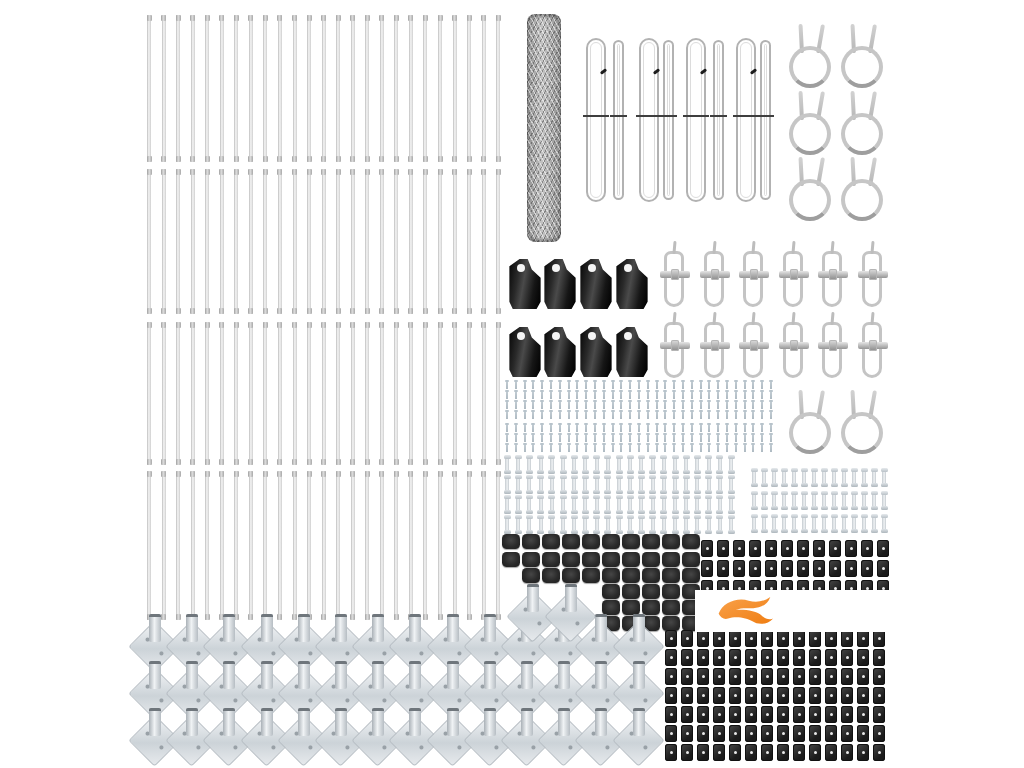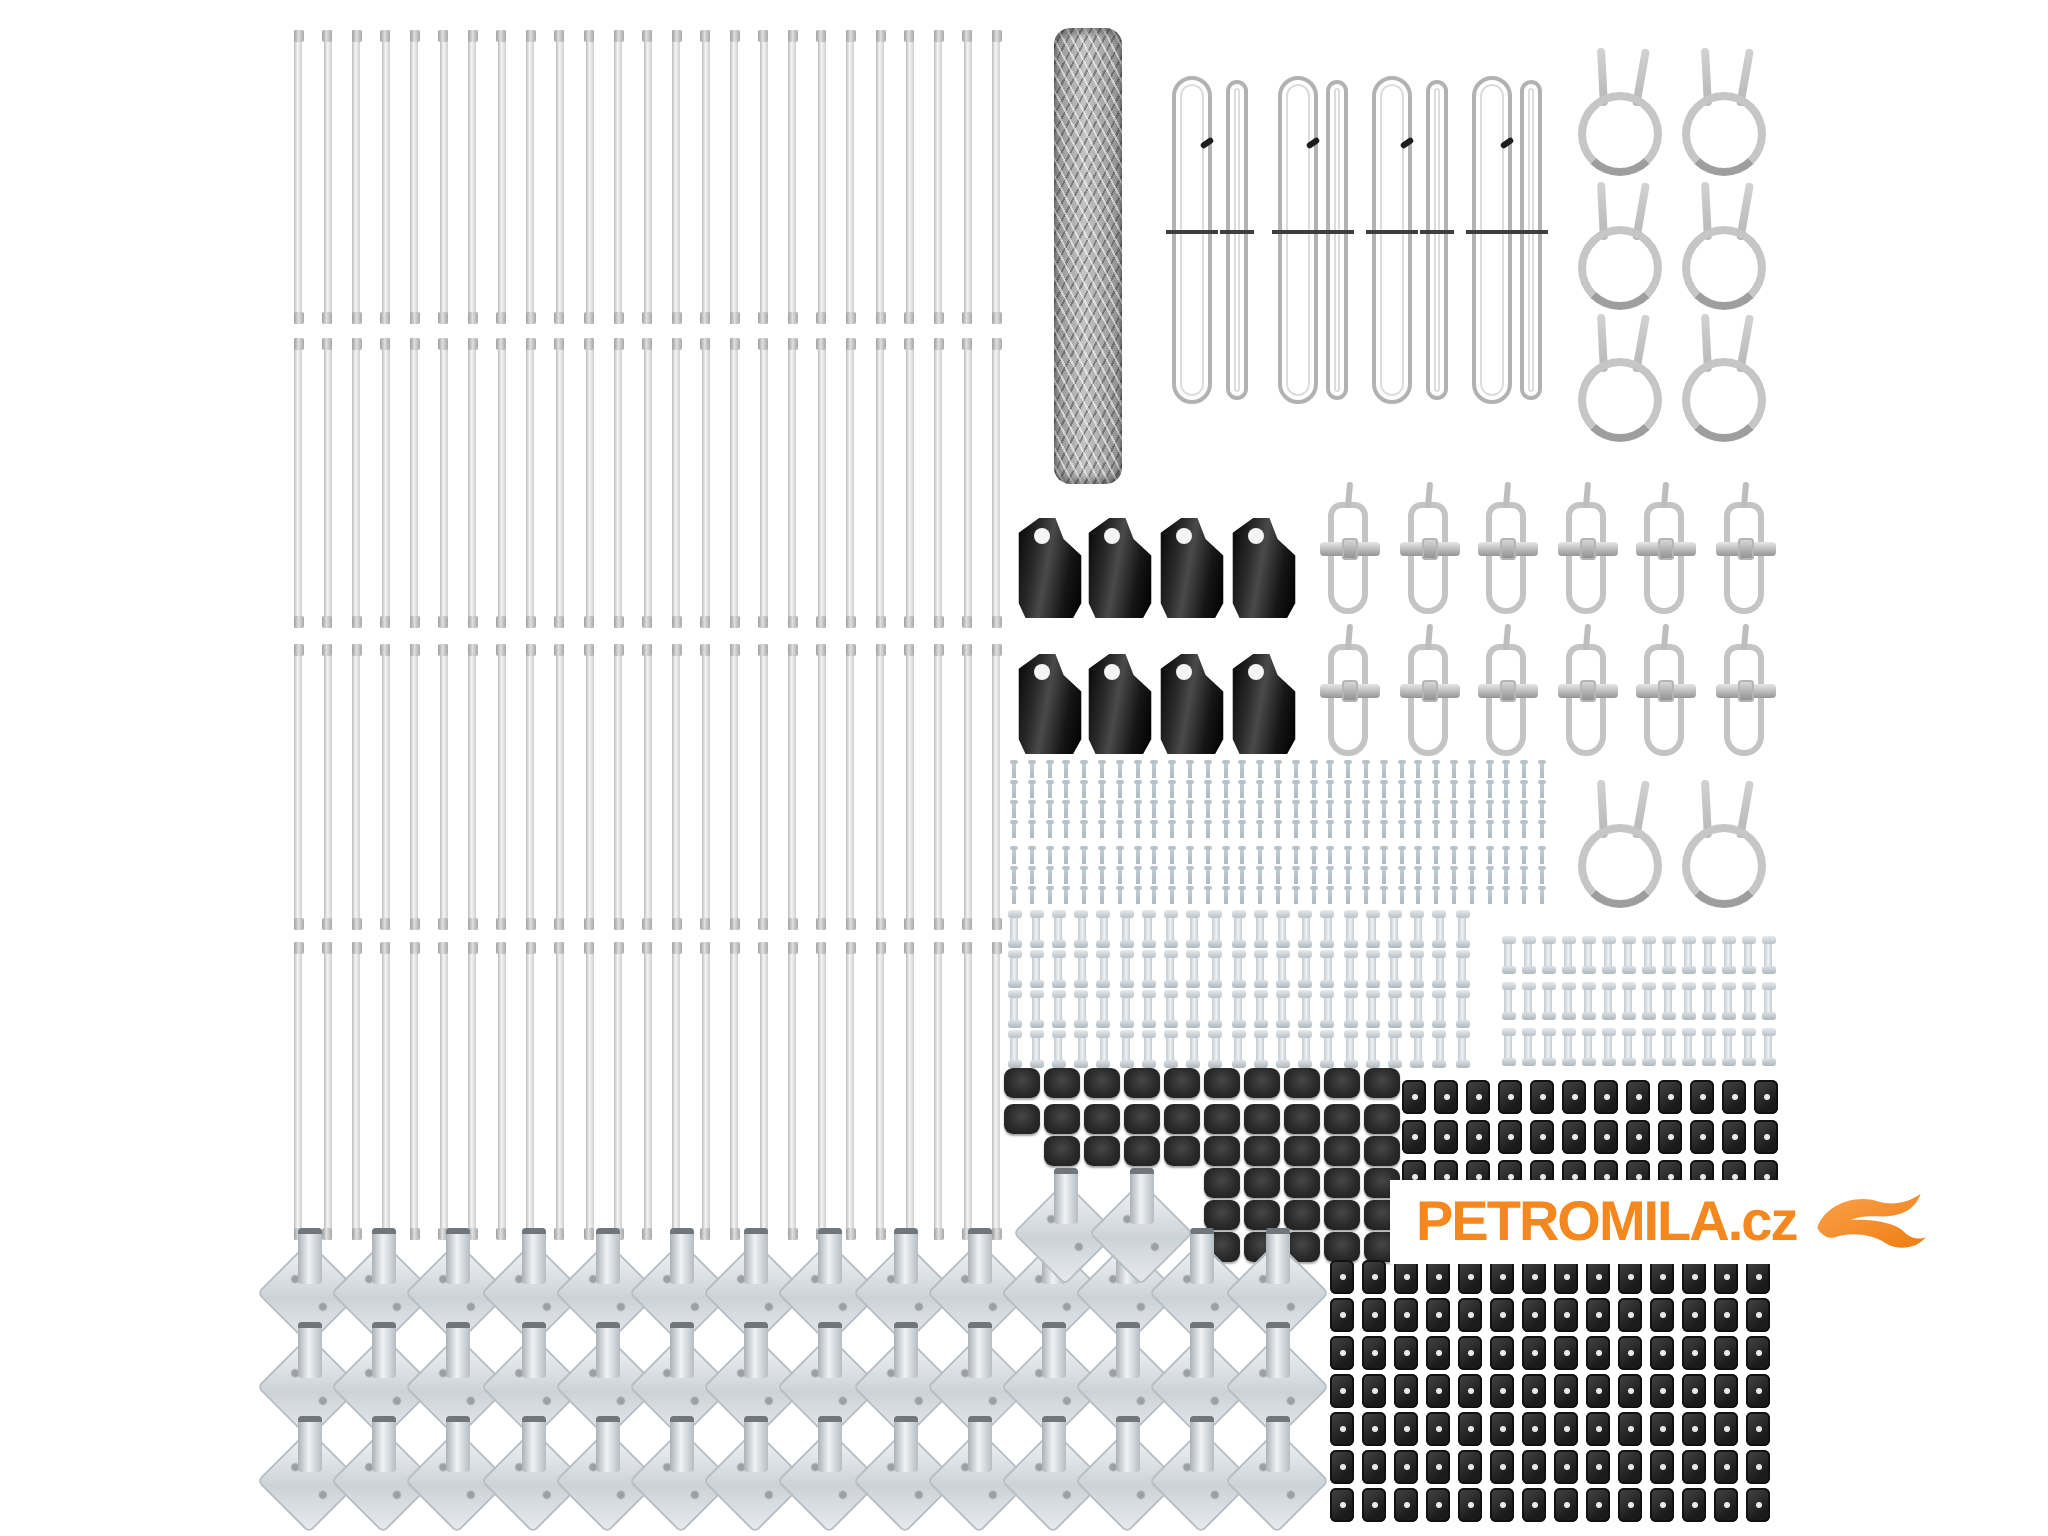--- a/index.html
+++ b/index.html
@@ -1058,21 +1058,20 @@
         <i class="pd"></i>
         <i class="pt"></i>
       </div>
       <div class="abs plate" style="left: 543px; top: 584px;">
         <i class="pd"></i>
         <i class="pt"></i>
       </div>
     </div>
 
   <div class="wm">
-    <span class="wm-text">PETROMILA.cz</span>
     <svg width="62" height="34" viewBox="0 0 66 34" aria-hidden="true">
       <defs>
         <linearGradient id="og" x1="0" y1="0" x2="1" y2="1">
           <stop offset="0" stop-color="#f9a24b"></stop>
             <stop offset="1" stop-color="#ef7d12"></stop>
         </linearGradient>
       </defs>
       <path d="M6 20 C10 8 26 2 38 6 C46 8.5 54 7 61 2 C58 11 50 13.5 43 14
                C38 14.3 30 13 24 16 C33 15 47 17 52 22 C57 27 62 26 64 25
                C58 32 48 32 42 28 C36 24 24 22 16 25 C12 26.4 8 24 6 20 Z" fill="url(#og)"></path>

